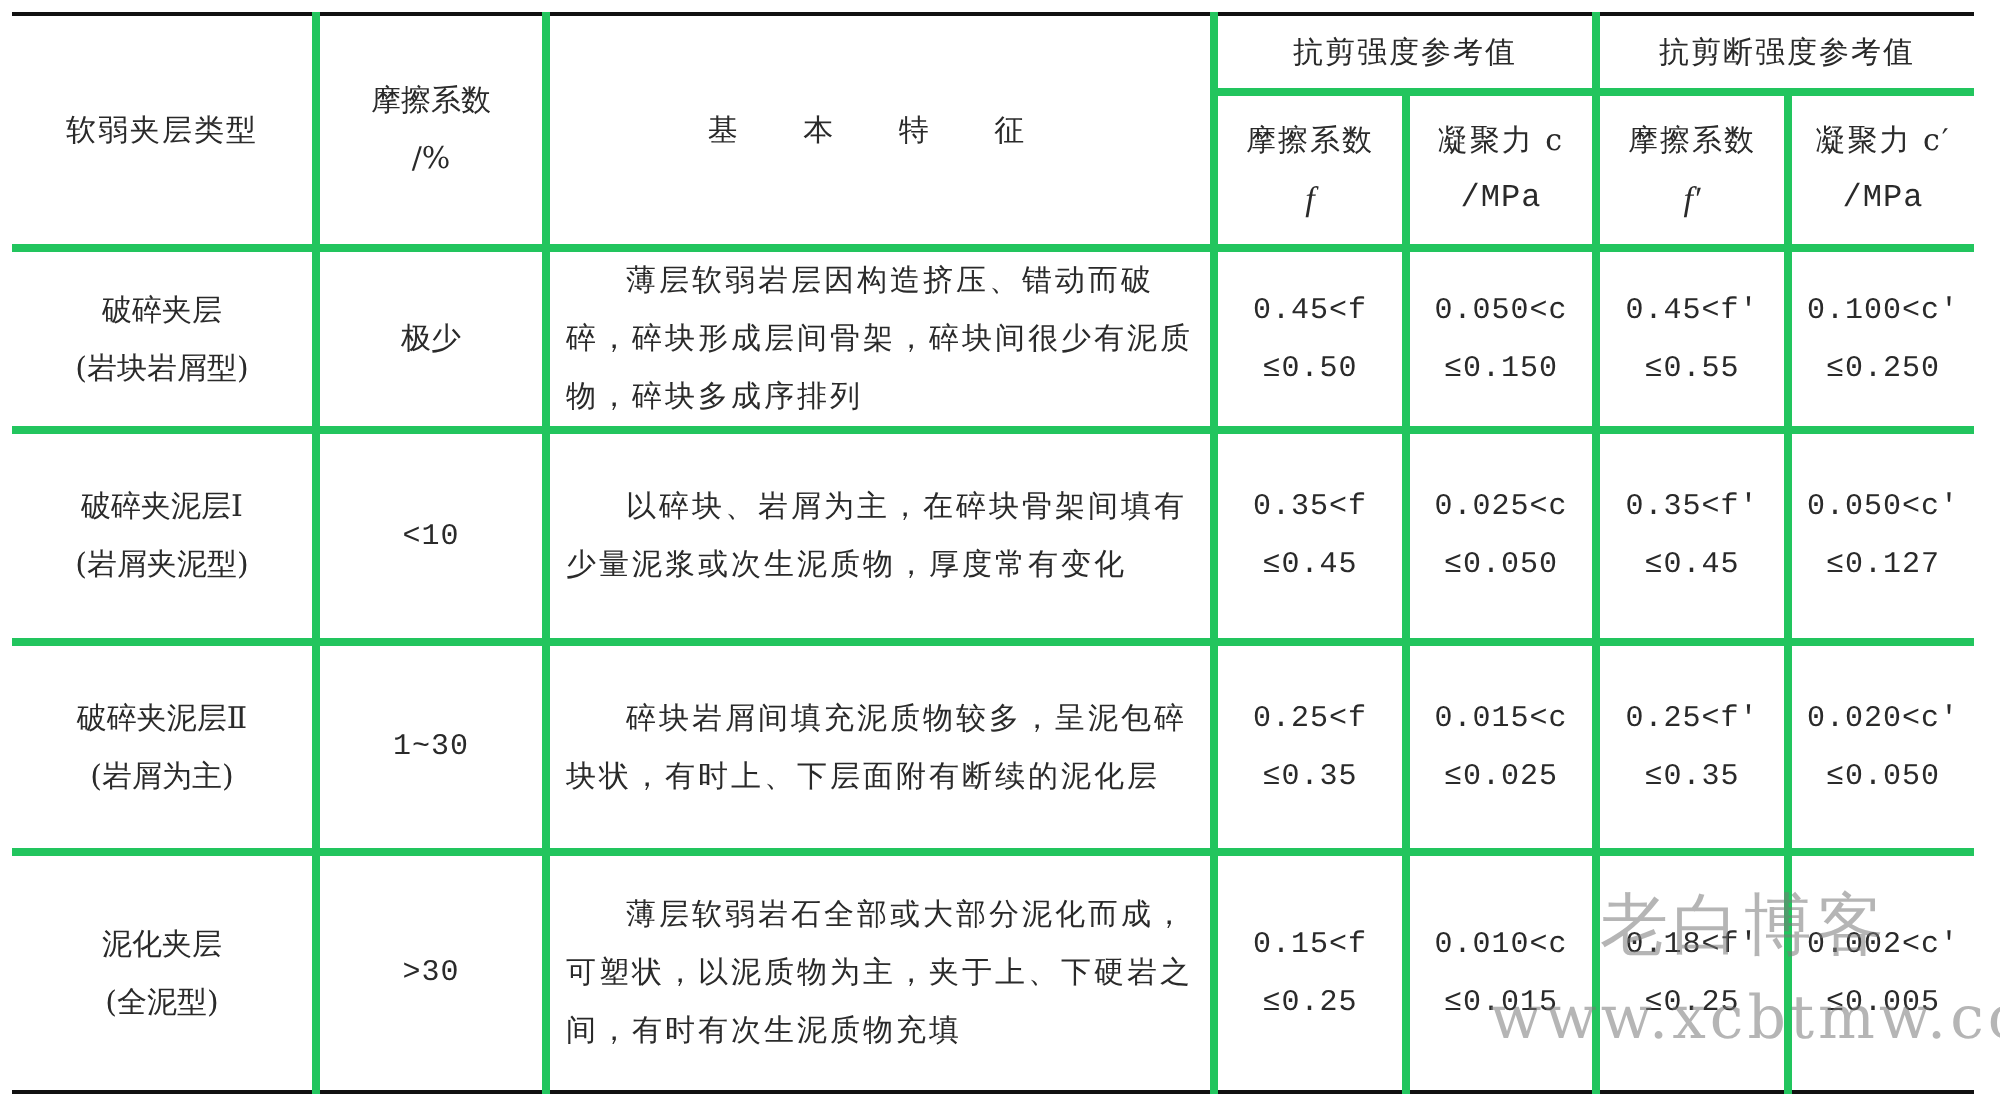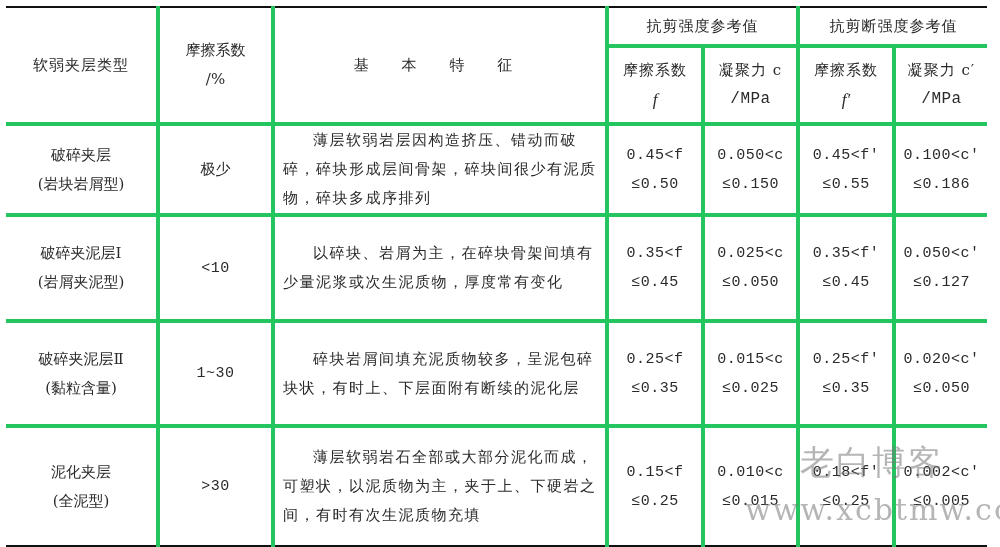--- a/index.html
+++ b/index.html
@@ -141,21 +141,21 @@
     <td class="num">
       <span class="cell-line">0.050&lt;c</span>
       <span class="cell-line">≤0.150</span>
     </td>
     <td class="num">
       <span class="cell-line">0.45&lt;f′</span>
       <span class="cell-line">≤0.55</span>
     </td>
     <td class="num lastcol">
       <span class="cell-line">0.100&lt;c′</span>
-      <span class="cell-line">≤0.186</span>
+      <span class="cell-line">≤0.250</span>
     </td>
   </tr>
 
   <tr style="height:106px">
     <td>
       <span class="cell-line">破碎夹泥层Ⅰ</span>
       <span class="cell-line">(岩屑夹泥型)</span>
     </td>
     <td class="num">&lt;10</td>
     <td class="desc"><span class="indent"></span><span>以碎块、岩屑为主，在碎块骨架间填有少量泥浆或次生泥质物，厚度常有变化</span></td>
@@ -173,21 +173,21 @@
     </td>
     <td class="num lastcol">
       <span class="cell-line">0.050&lt;c′</span>
       <span class="cell-line">≤0.127</span>
     </td>
   </tr>
 
   <tr style="height:105px">
     <td>
       <span class="cell-line">破碎夹泥层Ⅱ</span>
-      <span class="cell-line">(黏粒含量)</span>
+      <span class="cell-line">(岩屑为主)</span>
     </td>
     <td class="num">1~30</td>
     <td class="desc"><span class="indent"></span><span>碎块岩屑间填充泥质物较多，呈泥包碎块状，有时上、下层面附有断续的泥化层</span></td>
     <td class="num">
       <span class="cell-line">0.25&lt;f</span>
       <span class="cell-line">≤0.35</span>
     </td>
     <td class="num">
       <span class="cell-line">0.015&lt;c</span>
       <span class="cell-line">≤0.025</span>

